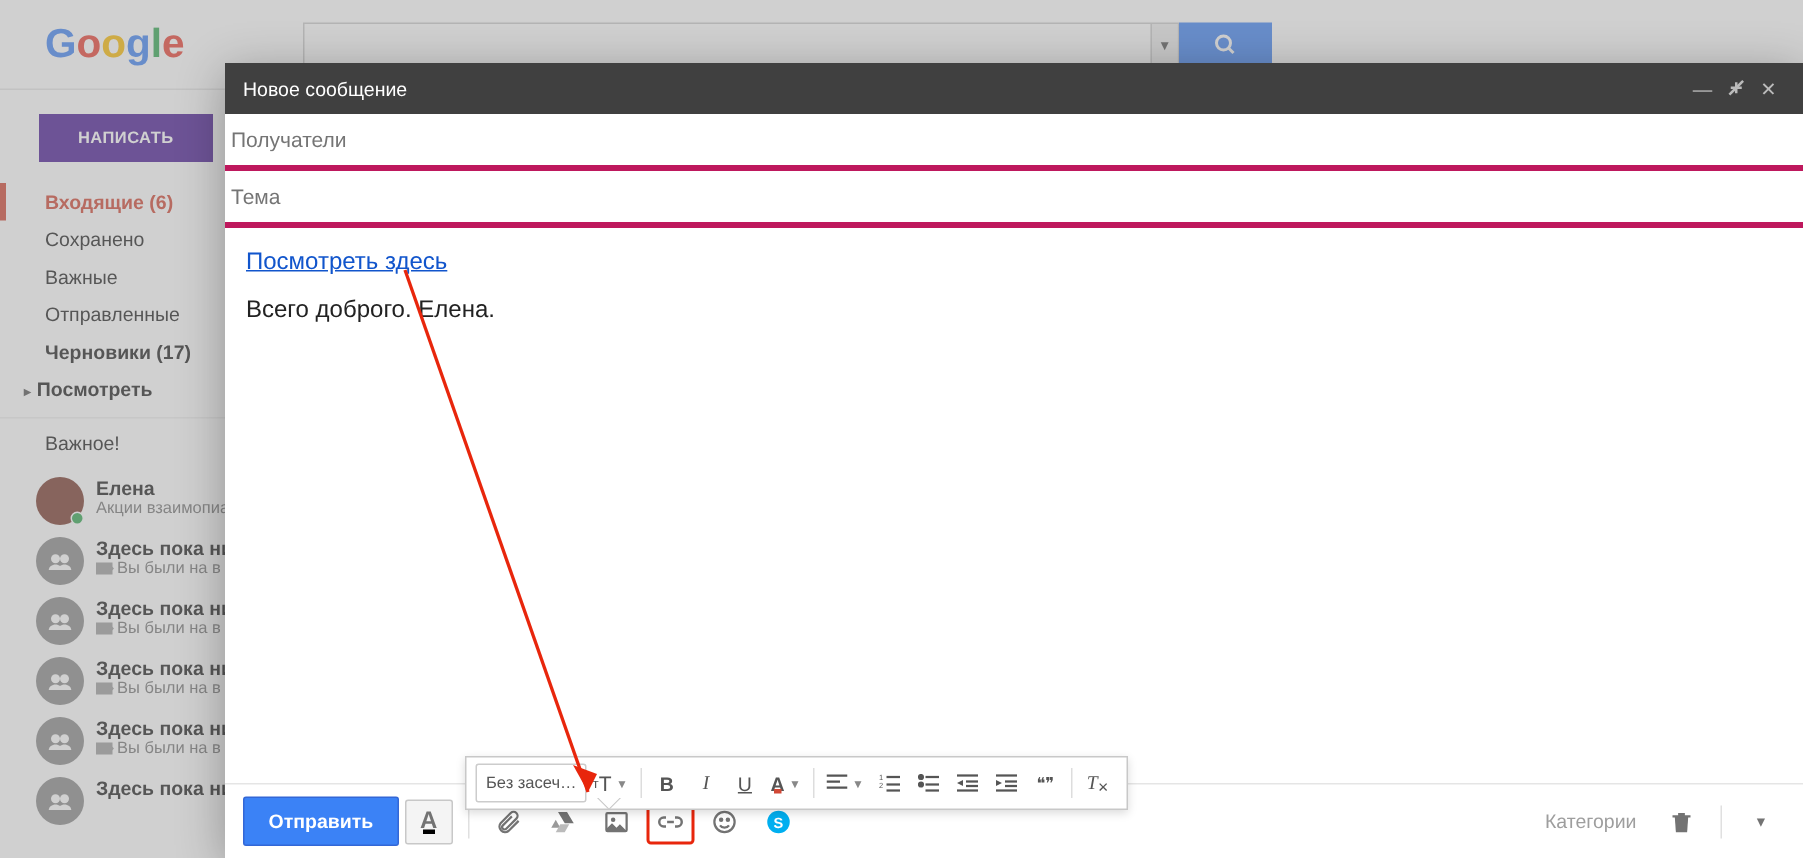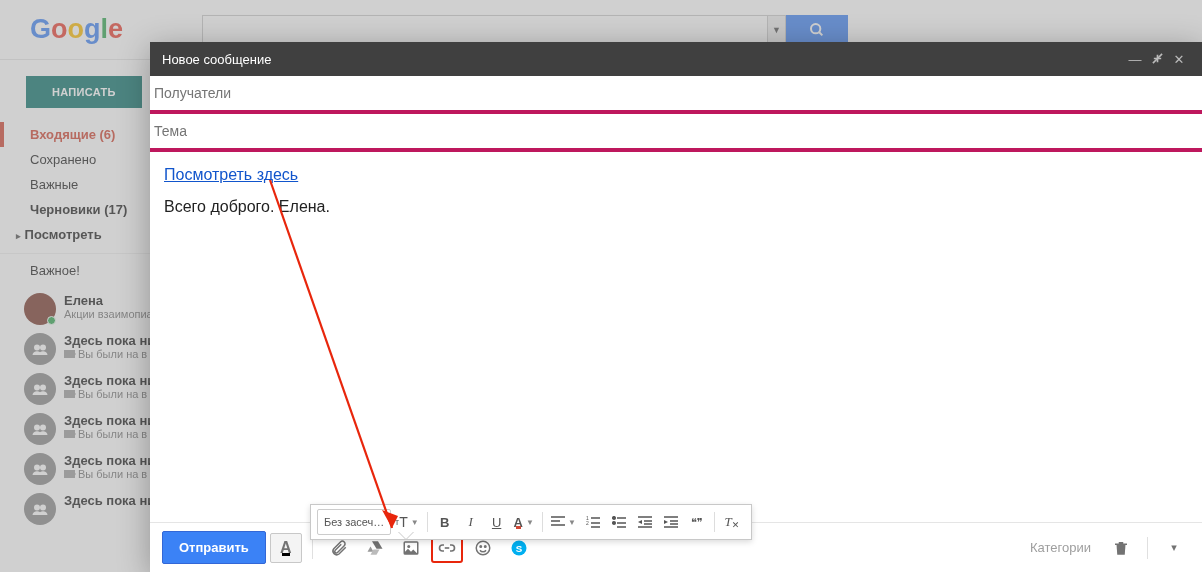--- a/index.html
+++ b/index.html
@@ -20,21 +20,21 @@
   .search-dd { width: 18px; background:#eee; border-left:1px solid #ccc; display:flex; align-items:center; justify-content:center; color:#555; font-size:9px;}
   .search-btn { width: 62px; height:30px; background:#4285F4; display:flex; align-items:center; justify-content:center; }
 
   .main { position:absolute; top:60px; left:0; right:0; bottom:0; display:flex; }
   .sidebar { width: 195px; padding-top: 12px; font-size: 13px; color:#222; }
   .brand { padding: 4px 0 12px 30px; }
   .brand a { color:#d14836; font-size: 20px; text-decoration:none; }
   .brand .caret { font-size:10px; color:#d14836; margin-left:2px;}
   .compose-wrap { padding: 4px 0 14px 26px; }
   .compose-btn {
-    background:#0f766e; color:#fff; border:none; font-weight:bold; font-size:11px;
+    background:#4c1d95; color:#fff; border:none; font-weight:bold; font-size:11px;
     padding: 10px 26px; letter-spacing:.3px; cursor:pointer;
   }
   .nav { list-style:none; }
   .nav li { padding: 4px 0 4px 30px; line-height:17px; cursor:pointer; white-space:nowrap; }
   .nav li.active { color:#d14836; font-weight:bold; border-left:4px solid #d14836; padding-left:26px; }
   .nav li.bold { font-weight:bold; }
   .nav li .tri { font-size:9px; color:#555; margin-right:4px; margin-left:-14px;}
   .nav li.imp { border-top:1px solid #eee; margin-top:4px; padding-top:8px;}
   .contacts { margin-top: 6px; }
   .contact { display:flex; align-items:flex-start; padding: 4px 0 4px 24px; }
@@ -148,20 +148,21 @@
 
   <div class="main">
     <div class="sidebar">
       <div class="compose-wrap">
         <button class="compose-btn">НАПИСАТЬ</button>
       </div>
       <ul class="nav">
         <li class="active">Входящие (6)</li>
         <li>Сохранено</li>
         <li>Важные</li>
+        <li>Отправленные</li>
         <li class="bold">Черновики (17)</li>
         <li class="bold"><span class="tri">▸</span><span>Посмотреть</span></li>
         <li class="imp">Важное!</li>
       </ul>
       <div class="contacts">
         <div class="contact">
           <div class="avatar photo">
               <span class="dot"></span>
             </div>
           <div class="ctext">

